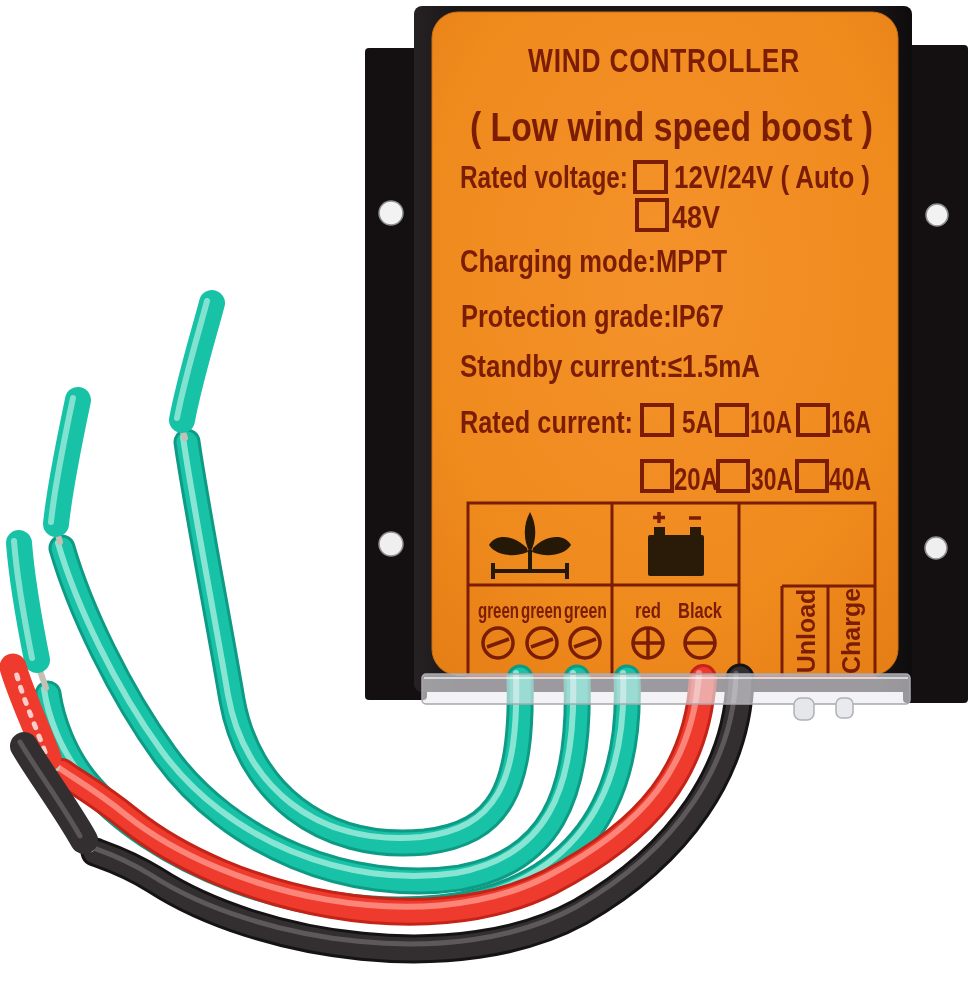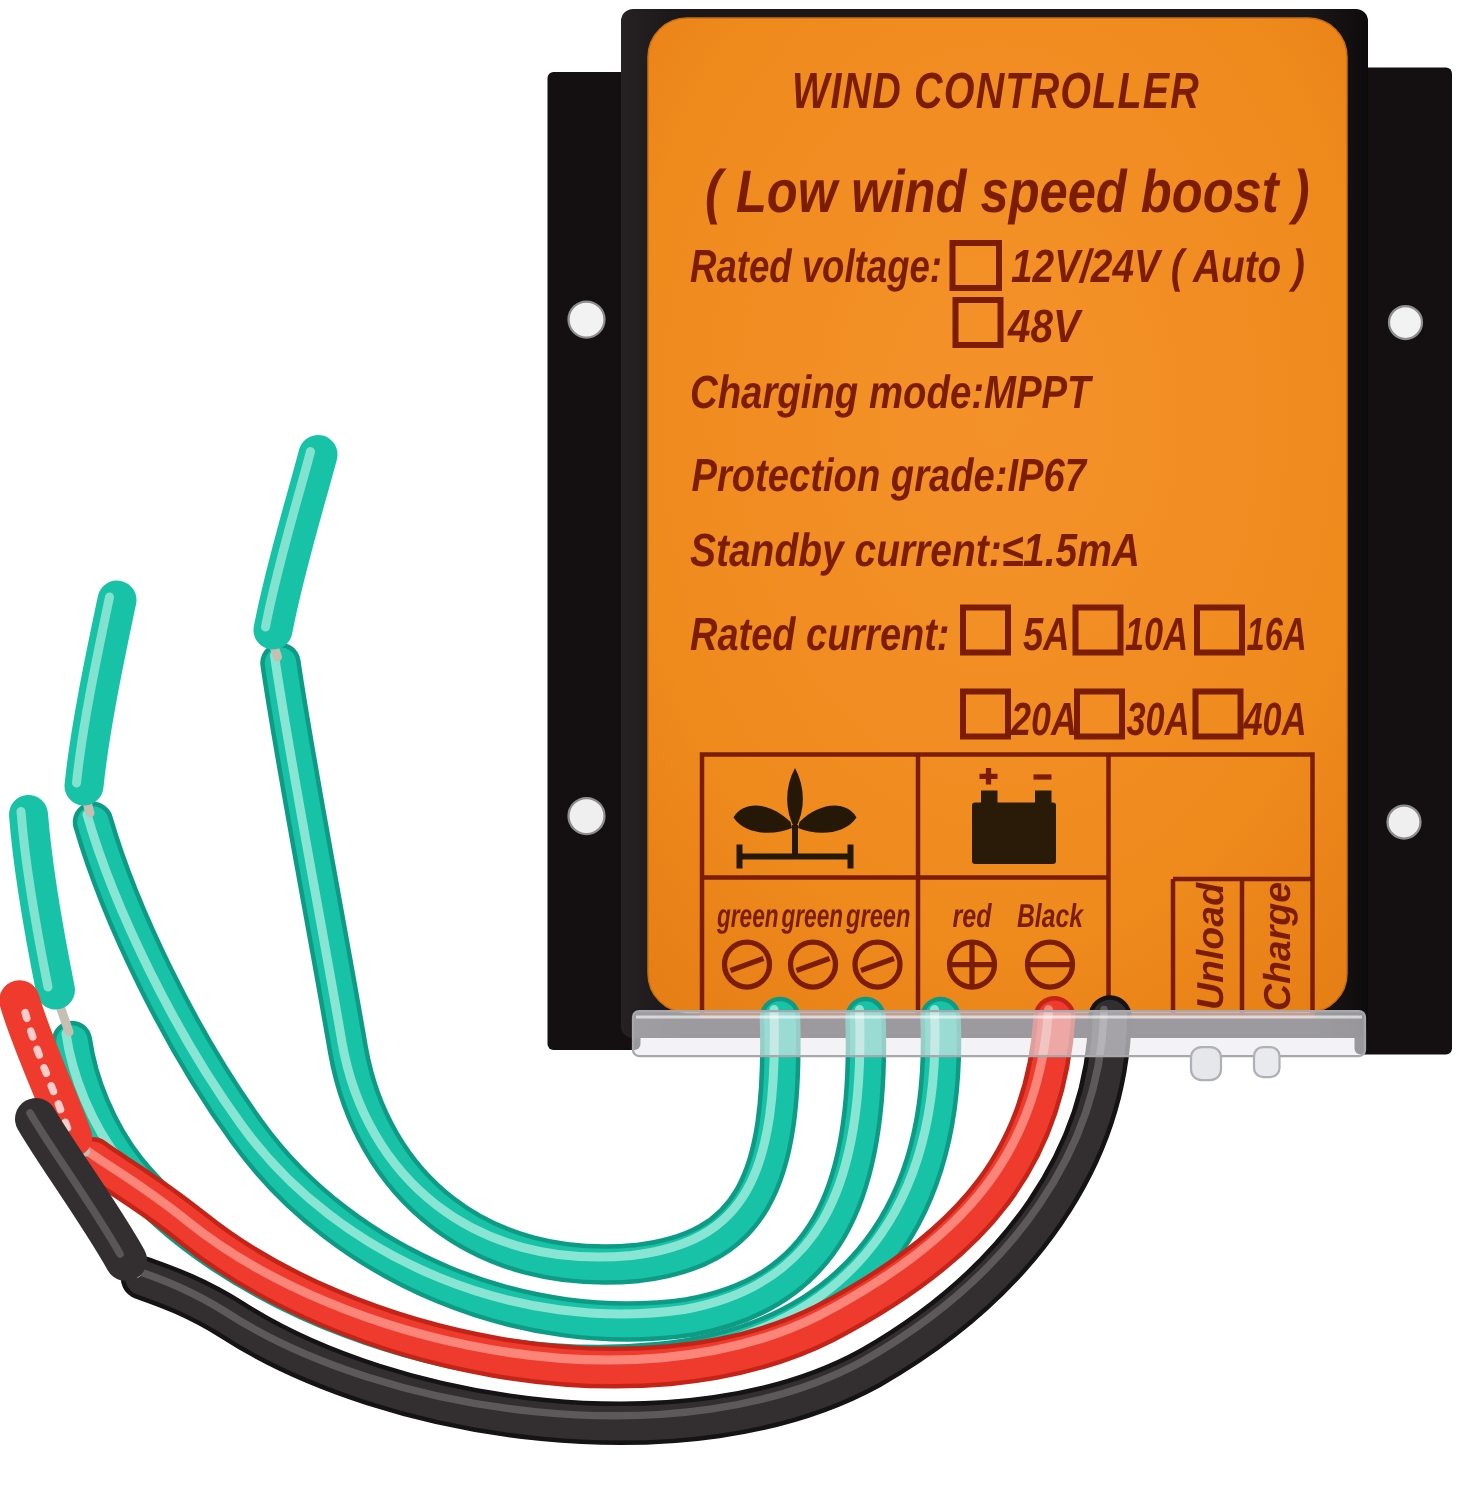--- a/index.html
+++ b/index.html
@@ -1,17 +1,17 @@
 <!DOCTYPE html>
 <html><head>
 <meta charset="utf-8">
 <style>
   html,body{margin:0;padding:0;background:#fff;}
   #stage{position:relative;width:972px;height:997px;background:#ffffff;overflow:hidden;
-         font-family:"Liberation Sans", sans-serif;font-style:italic;}
+         font-family:"Liberation Sans", sans-serif;}
   svg text{font-family:"Liberation Sans","DejaVu Sans",sans-serif;font-weight:bold;}
 </style>
 </head>
 <body>
 
 <div id="stage">
 <svg width="972" height="997" viewBox="0 0 972 997">
   <defs>
     <radialGradient id="labelGrad" cx="50%" cy="40%" r="75%">
       <stop offset="0%" stop-color="#F4922A"></stop>

